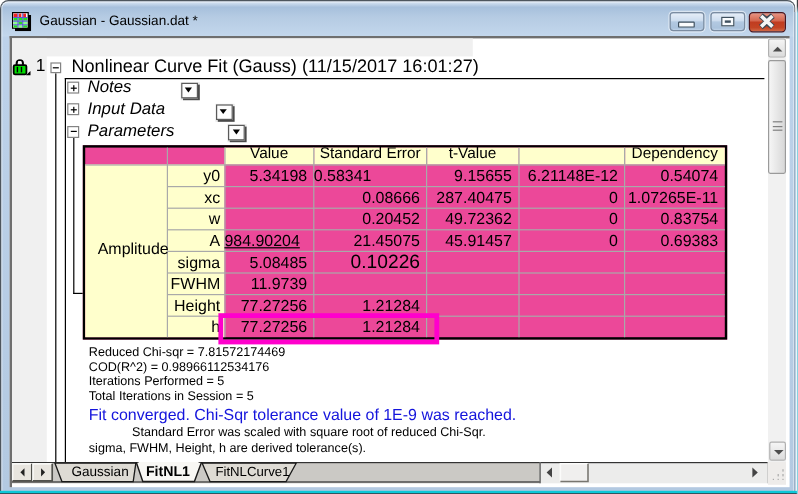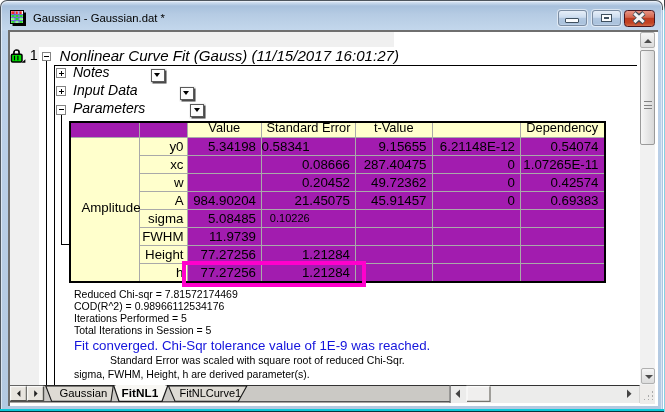--- a/index.html
+++ b/index.html
@@ -76,21 +76,21 @@
 <div class="abs" style="left:46px;top:61px;width:1px;height:324px;background:#000;"></div>
 <div class="abs" style="left:54px;top:65px;width:583px;height:1px;background:#000;"></div>
 <div class="abs" style="left:54px;top:65px;width:1px;height:320px;background:#000;"></div>
 <div class="abs" style="left:61px;top:115px;width:1px;height:130px;background:#000;"></div>
 <div class="abs" style="left:61px;top:244px;width:8px;height:1px;background:#000;"></div>
 
 <div class="abs" style="left:42px;top:52px;width:9px;height:9px;border:1px solid #848484;background:#fff;box-sizing:border-box;">
   <div class="abs" style="left:1px;top:3px;width:5px;height:1px;background:#000;"></div>
 </div>
 
-<div class="abs" style="left:59.5px;top:48.4px;font-size:15.1px;font-style:italic;line-height:15px;">Nonlinear Curve Fit (Gauss) (11/15/2017 16:01:27)</div>
+<div class="abs" style="left:59.5px;top:48.4px;font-size:15.1px;line-height:15px;">Nonlinear Curve Fit (Gauss) (11/15/2017 16:01:27)</div>
 
 <div class="abs" style="left:56px;top:68px;width:10px;height:10px;border:1px solid #848484;background:#fff;box-sizing:border-box;">
   <div class="abs" style="left:1.5px;top:3.5px;width:5px;height:1px;background:#000;"></div>
   <div class="abs" style="left:3.5px;top:1.5px;width:1px;height:5px;background:#000;"></div>
 </div>
 <div class="abs" style="left:73px;top:66.2px;font-size:14px;font-style:italic;line-height:13px;">Notes</div>
 
 <div class="abs" style="left:56px;top:86.1px;width:10px;height:10px;border:1px solid #848484;background:#fff;box-sizing:border-box;">
   <div class="abs" style="left:1.5px;top:3.5px;width:5px;height:1px;background:#000;"></div>
   <div class="abs" style="left:3.5px;top:1.5px;width:1px;height:5px;background:#000;"></div>
@@ -105,21 +105,21 @@
 <div class="abs" style="left:150.5px;top:69px;width:12px;height:11px;background:#fdfdfd;border:1px solid #5a5a5a;box-shadow:1.5px 1.5px 0 #4a4a4a,0.5px 0.5px 0 1px #e8e8e8;">
     <div class="abs" style="left:2.5px;top:3.2px;width:0;height:0;border-left:3.6px solid transparent;border-right:3.6px solid transparent;border-top:4.6px solid #000;"></div>
   </div>
 <div class="abs" style="left:179.5px;top:86.5px;width:12px;height:11px;background:#fdfdfd;border:1px solid #5a5a5a;box-shadow:1.5px 1.5px 0 #4a4a4a,0.5px 0.5px 0 1px #e8e8e8;">
     <div class="abs" style="left:2.5px;top:3.2px;width:0;height:0;border-left:3.6px solid transparent;border-right:3.6px solid transparent;border-top:4.6px solid #000;"></div>
   </div>
 <div class="abs" style="left:190.2px;top:104.2px;width:12px;height:11px;background:#fdfdfd;border:1px solid #5a5a5a;box-shadow:1.5px 1.5px 0 #4a4a4a,0.5px 0.5px 0 1px #e8e8e8;">
     <div class="abs" style="left:2.5px;top:3.2px;width:0;height:0;border-left:3.6px solid transparent;border-right:3.6px solid transparent;border-top:4.6px solid #000;"></div>
   </div>
 
-<div id="tbl" class="abs" style="left:68.5px;top:120.5px;width:537.5px;height:162.5px;background:#a21caf;border:2px solid #000;box-sizing:border-box;">
+<div id="tbl" class="abs" style="left:68.5px;top:120.5px;width:537.5px;height:162.5px;background:#ec4899;border:2px solid #000;box-sizing:border-box;">
 <div class="abs" style="left:116.5px;top:0.0px;width:74.5px;height:14.5px;background:#ffffcc;"></div>
 <div class="abs" style="left:191.0px;top:0.0px;width:94.0px;height:14.5px;background:#ffffcc;"></div>
 <div class="abs" style="left:285.0px;top:0.0px;width:76.5px;height:14.5px;background:#ffffcc;"></div>
 <div class="abs" style="left:361.5px;top:0.0px;width:88.5px;height:14.5px;background:#ffffcc;"></div>
 <div class="abs" style="left:450.0px;top:0.0px;width:83.5px;height:14.5px;background:#ffffcc;"></div>
 <div class="abs" style="left:0.0px;top:14.5px;width:69.0px;height:144.0px;background:#ffffcc;"></div>
 <div class="abs" style="left:69.0px;top:14.5px;width:47.5px;height:144.0px;background:#ffffcc;"></div>
 <div class="abs" style="left:68.5px;top:0.0px;width:1.0px;height:158.5px;background:#a9a9a9;"></div>
 <div class="abs" style="left:116.0px;top:0.0px;width:1.0px;height:158.5px;background:#a9a9a9;"></div>
 <div class="abs" style="left:190.5px;top:0.0px;width:1.0px;height:158.5px;background:#a9a9a9;"></div>
@@ -147,50 +147,50 @@
 <div class="abs" style="left:450.0px;top:14.5px;width:78.0px;height:18.0px;font-size:13.3px;text-align:right;line-height:19.5px;">0.54074</div>
 <div class="abs" style="left:69.0px;top:32.5px;width:44.0px;height:18.0px;font-size:13.3px;text-align:right;line-height:19.5px;">xc</div>
 <div class="abs" style="left:191.0px;top:32.5px;width:88.5px;height:18.0px;font-size:13.3px;text-align:right;line-height:19.5px;">0.08666</div>
 <div class="abs" style="left:285.0px;top:32.5px;width:71.0px;height:18.0px;font-size:13.3px;text-align:right;line-height:19.5px;">287.40475</div>
 <div class="abs" style="left:361.5px;top:32.5px;width:83.0px;height:18.0px;font-size:13.3px;text-align:right;line-height:19.5px;">0</div>
 <div class="abs" style="left:450.0px;top:32.5px;width:78.0px;height:18.0px;font-size:13.3px;text-align:right;line-height:19.5px;">1.07265E-11</div>
 <div class="abs" style="left:69.0px;top:50.5px;width:44.0px;height:18.0px;font-size:13.3px;text-align:right;line-height:19.5px;">w</div>
 <div class="abs" style="left:191.0px;top:50.5px;width:88.5px;height:18.0px;font-size:13.3px;text-align:right;line-height:19.5px;">0.20452</div>
 <div class="abs" style="left:285.0px;top:50.5px;width:71.0px;height:18.0px;font-size:13.3px;text-align:right;line-height:19.5px;">49.72362</div>
 <div class="abs" style="left:361.5px;top:50.5px;width:83.0px;height:18.0px;font-size:13.3px;text-align:right;line-height:19.5px;">0</div>
-<div class="abs" style="left:450.0px;top:50.5px;width:78.0px;height:18.0px;font-size:13.3px;text-align:right;line-height:19.5px;">0.42574</div>
+<div class="abs" style="left:450.0px;top:50.5px;width:78.0px;height:18.0px;font-size:13.3px;text-align:right;line-height:19.5px;">0.83754</div>
 <div class="abs" style="left:69.0px;top:68.5px;width:44.0px;height:18.0px;font-size:13.3px;text-align:right;line-height:19.5px;">A</div>
-<div class="abs" style="left:116.5px;top:68.5px;width:69.0px;height:18.0px;font-size:13.3px;text-align:right;line-height:19.5px;">984.90204</div>
+<div class="abs" style="left:116.5px;top:68.5px;width:69.0px;height:18.0px;font-size:13.3px;line-height:19.5px;text-decoration:underline;">984.90204</div>
 <div class="abs" style="left:191.0px;top:68.5px;width:88.5px;height:18.0px;font-size:13.3px;text-align:right;line-height:19.5px;">21.45075</div>
 <div class="abs" style="left:285.0px;top:68.5px;width:71.0px;height:18.0px;font-size:13.3px;text-align:right;line-height:19.5px;">45.91457</div>
 <div class="abs" style="left:361.5px;top:68.5px;width:83.0px;height:18.0px;font-size:13.3px;text-align:right;line-height:19.5px;">0</div>
 <div class="abs" style="left:450.0px;top:68.5px;width:78.0px;height:18.0px;font-size:13.3px;text-align:right;line-height:19.5px;">0.69383</div>
 <div class="abs" style="left:69.0px;top:86.5px;width:44.0px;height:18.0px;font-size:13.3px;text-align:right;line-height:19.5px;">sigma</div>
 <div class="abs" style="left:116.5px;top:86.5px;width:69.0px;height:18.0px;font-size:13.3px;text-align:right;line-height:19.5px;">5.08485</div>
-<div class="abs" style="left:175px;top:86.5px;width:88.5px;height:18.0px;font-size:11px;text-align:center;line-height:19.5px;">0.10226</div>
+<div class="abs" style="left:191.0px;top:86.5px;width:88.5px;height:18.0px;font-size:16px;text-align:right;line-height:19.5px;">0.10226</div>
 <div class="abs" style="left:69.0px;top:104.5px;width:44.0px;height:18.0px;font-size:13.3px;text-align:right;line-height:19.5px;">FWHM</div>
 <div class="abs" style="left:116.5px;top:104.5px;width:69.0px;height:18.0px;font-size:13.3px;text-align:right;line-height:19.5px;">11.9739</div>
 <div class="abs" style="left:69.0px;top:122.5px;width:44.0px;height:18.0px;font-size:13.3px;text-align:right;line-height:19.5px;">Height</div>
 <div class="abs" style="left:116.5px;top:122.5px;width:69.0px;height:18.0px;font-size:13.3px;text-align:right;line-height:19.5px;">77.27256</div>
 <div class="abs" style="left:191.0px;top:122.5px;width:88.5px;height:18.0px;font-size:13.3px;text-align:right;line-height:19.5px;">1.21284</div>
 <div class="abs" style="left:69.0px;top:140.5px;width:44.0px;height:18.0px;font-size:13.3px;text-align:right;line-height:19.5px;">h</div>
 <div class="abs" style="left:116.5px;top:140.5px;width:69.0px;height:18.0px;font-size:13.3px;text-align:right;line-height:19.5px;">77.27256</div>
 <div class="abs" style="left:191.0px;top:140.5px;width:88.5px;height:18.0px;font-size:13.3px;text-align:right;line-height:19.5px;">1.21284</div>
 </div>
 
 <div class="abs" style="left:182px;top:261px;width:184px;height:26px;border:4px solid #ff00cc;box-sizing:border-box;"></div>
 
 <div id="textblock">
 <div class="abs" style="left:74px;top:287.9px;font-size:10.5px;color:#000;line-height:12px;">Reduced Chi-sqr = 7.81572174469</div>
 <div class="abs" style="left:74px;top:299.9px;font-size:10.5px;color:#000;line-height:12px;">COD(R^2) = 0.98966112534176</div>
 <div class="abs" style="left:74px;top:311.6px;font-size:10.5px;color:#000;line-height:12px;">Iterations Performed = 5</div>
 <div class="abs" style="left:74px;top:323.6px;font-size:10.5px;color:#000;line-height:12px;">Total Iterations in Session = 5</div>
 <div class="abs" style="left:74px;top:339.3px;font-size:13.3px;color:#1414dc;line-height:14px;">Fit converged. Chi-Sqr tolerance value of 1E-9 was reached.</div>
 <div class="abs" style="left:74px;top:353.6px;font-size:10.5px;color:#000;line-height:12px;margin-left:36px;">Standard Error was scaled with square root of reduced Chi-Sqr.</div>
-<div class="abs" style="left:74px;top:367.6px;font-size:10.5px;color:#000;line-height:12px;">sigma, FWHM, Height, h are derived parameter(s).</div>
+<div class="abs" style="left:74px;top:367.6px;font-size:10.5px;color:#000;line-height:12px;">sigma, FWHM, Height, h are derived tolerance(s).</div>
 </div>
 
 <svg class="abs" style="left:10px;top:385px;" width="644" height="18" viewBox="0 0 644 18">
 <rect x="0" y="0" width="644" height="18" fill="#ececeb"></rect>
 <rect x="0" y="0" width="440" height="18" fill="#cbc9c5"></rect>
 <rect x="0" y="0" width="630" height="1" fill="#333"></rect>
 <rect x="0" y="16" width="440" height="1.3" fill="#555"></rect>
 <rect x="439.5" y="0" width="1.2" height="18" fill="#666"></rect>
 <rect x="629.5" y="0" width="1" height="18" fill="#bbb"></rect>
 <path d="M450 4.5 L445.5 8.75 L450 13 Z" fill="#444"></path>

